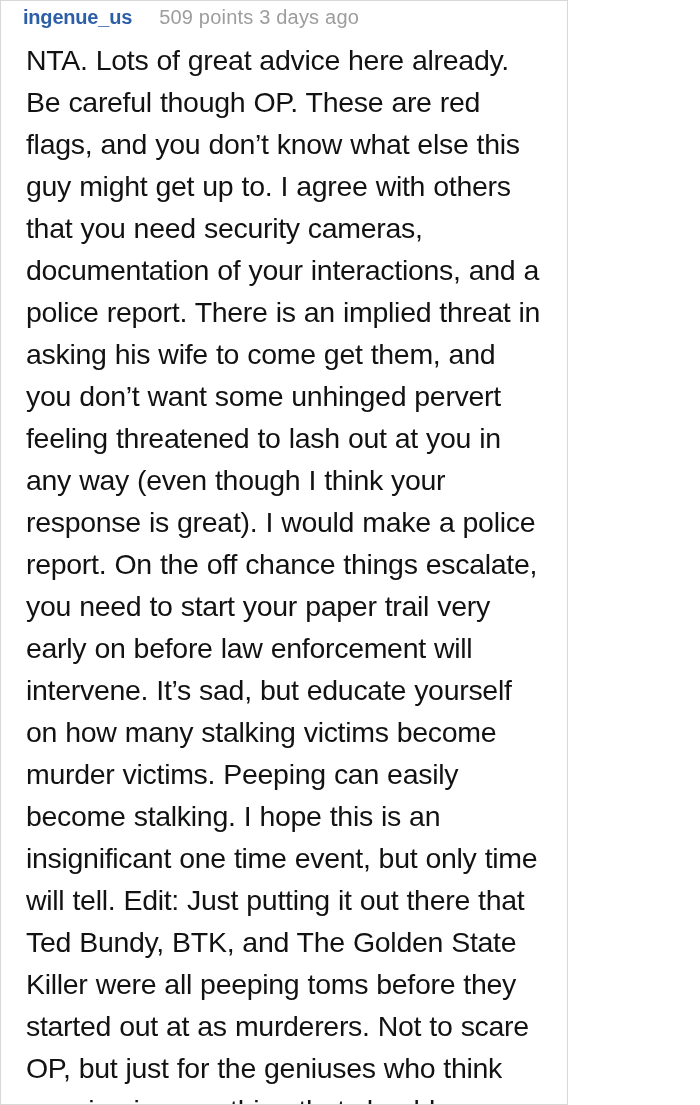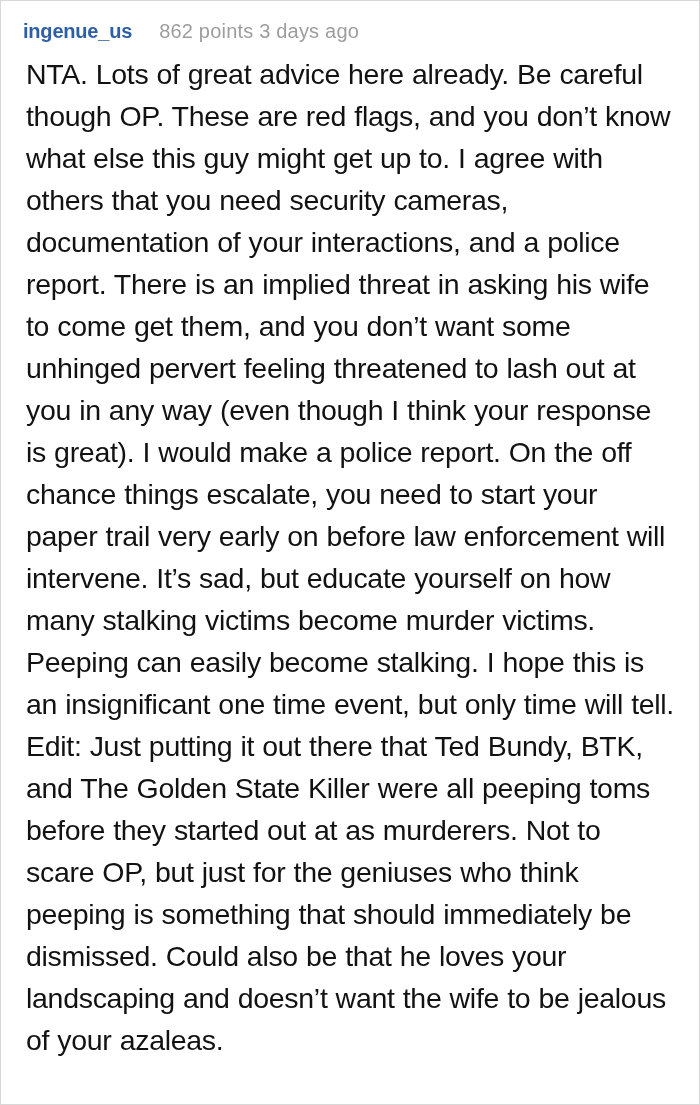--- a/index.html
+++ b/index.html
@@ -3,25 +3,25 @@
 <meta charset="utf-8">
 <style>
   html, body {
     margin: 0;
     padding: 0;
     background: #ffffff;
     font-family: "Liberation Sans", "DejaVu Sans", sans-serif;
   }
   .comment-card {
     box-sizing: border-box;
-    width: 700px;
+    width: 568px;
     height: 1105px;
     background: #ffffff;
     border: 1px solid #d8d8d8;
-    padding: 19px 20px 0 21px;
+    padding: 5px 20px 0 21px;
     overflow: hidden;
   }
   .comment-header {
     display: flex;
     align-items: baseline;
     margin: 0 0 10px 1px;
   }
   .username {
     font-size: 20px;
     font-weight: 700;
@@ -45,16 +45,16 @@
     color: #121212;
     word-spacing: 0.5px;
   }
 </style>
 </head>
 <body>
 
 <div class="comment-card">
   <div class="comment-header">
     <a class="username">ingenue_us</a>
-    <span class="meta">862 points 3 days ago</span>
+    <span class="meta">509 points 3 days ago</span>
   </div>
   <p class="comment-body">NTA. Lots of great advice here already. Be careful though OP. These are red flags, and you don’t know what else this guy might get up to. I agree with others that you need security cameras, documentation of your interactions, and a police report. There is an implied threat in asking his wife to come get them, and you don’t want some unhinged pervert feeling threatened to lash out at you in any way (even though I think your response is great). I would make a police report. On the off chance things escalate, you need to start your paper trail very early on before law enforcement will intervene. It’s sad, but educate yourself on how many stalking victims become murder victims. Peeping can easily become stalking. I hope this is an insignificant one time event, but only time will tell. Edit: Just putting it out there that Ted Bundy, BTK, and The Golden State Killer were all peeping toms before they started out at as murderers. Not to scare OP, but just for the geniuses who think peeping is something that should immediately be dismissed. Could also be that he loves your landscaping and doesn’t want the wife to be jealous of your azaleas.</p>
 </div>
 
 </body></html>

